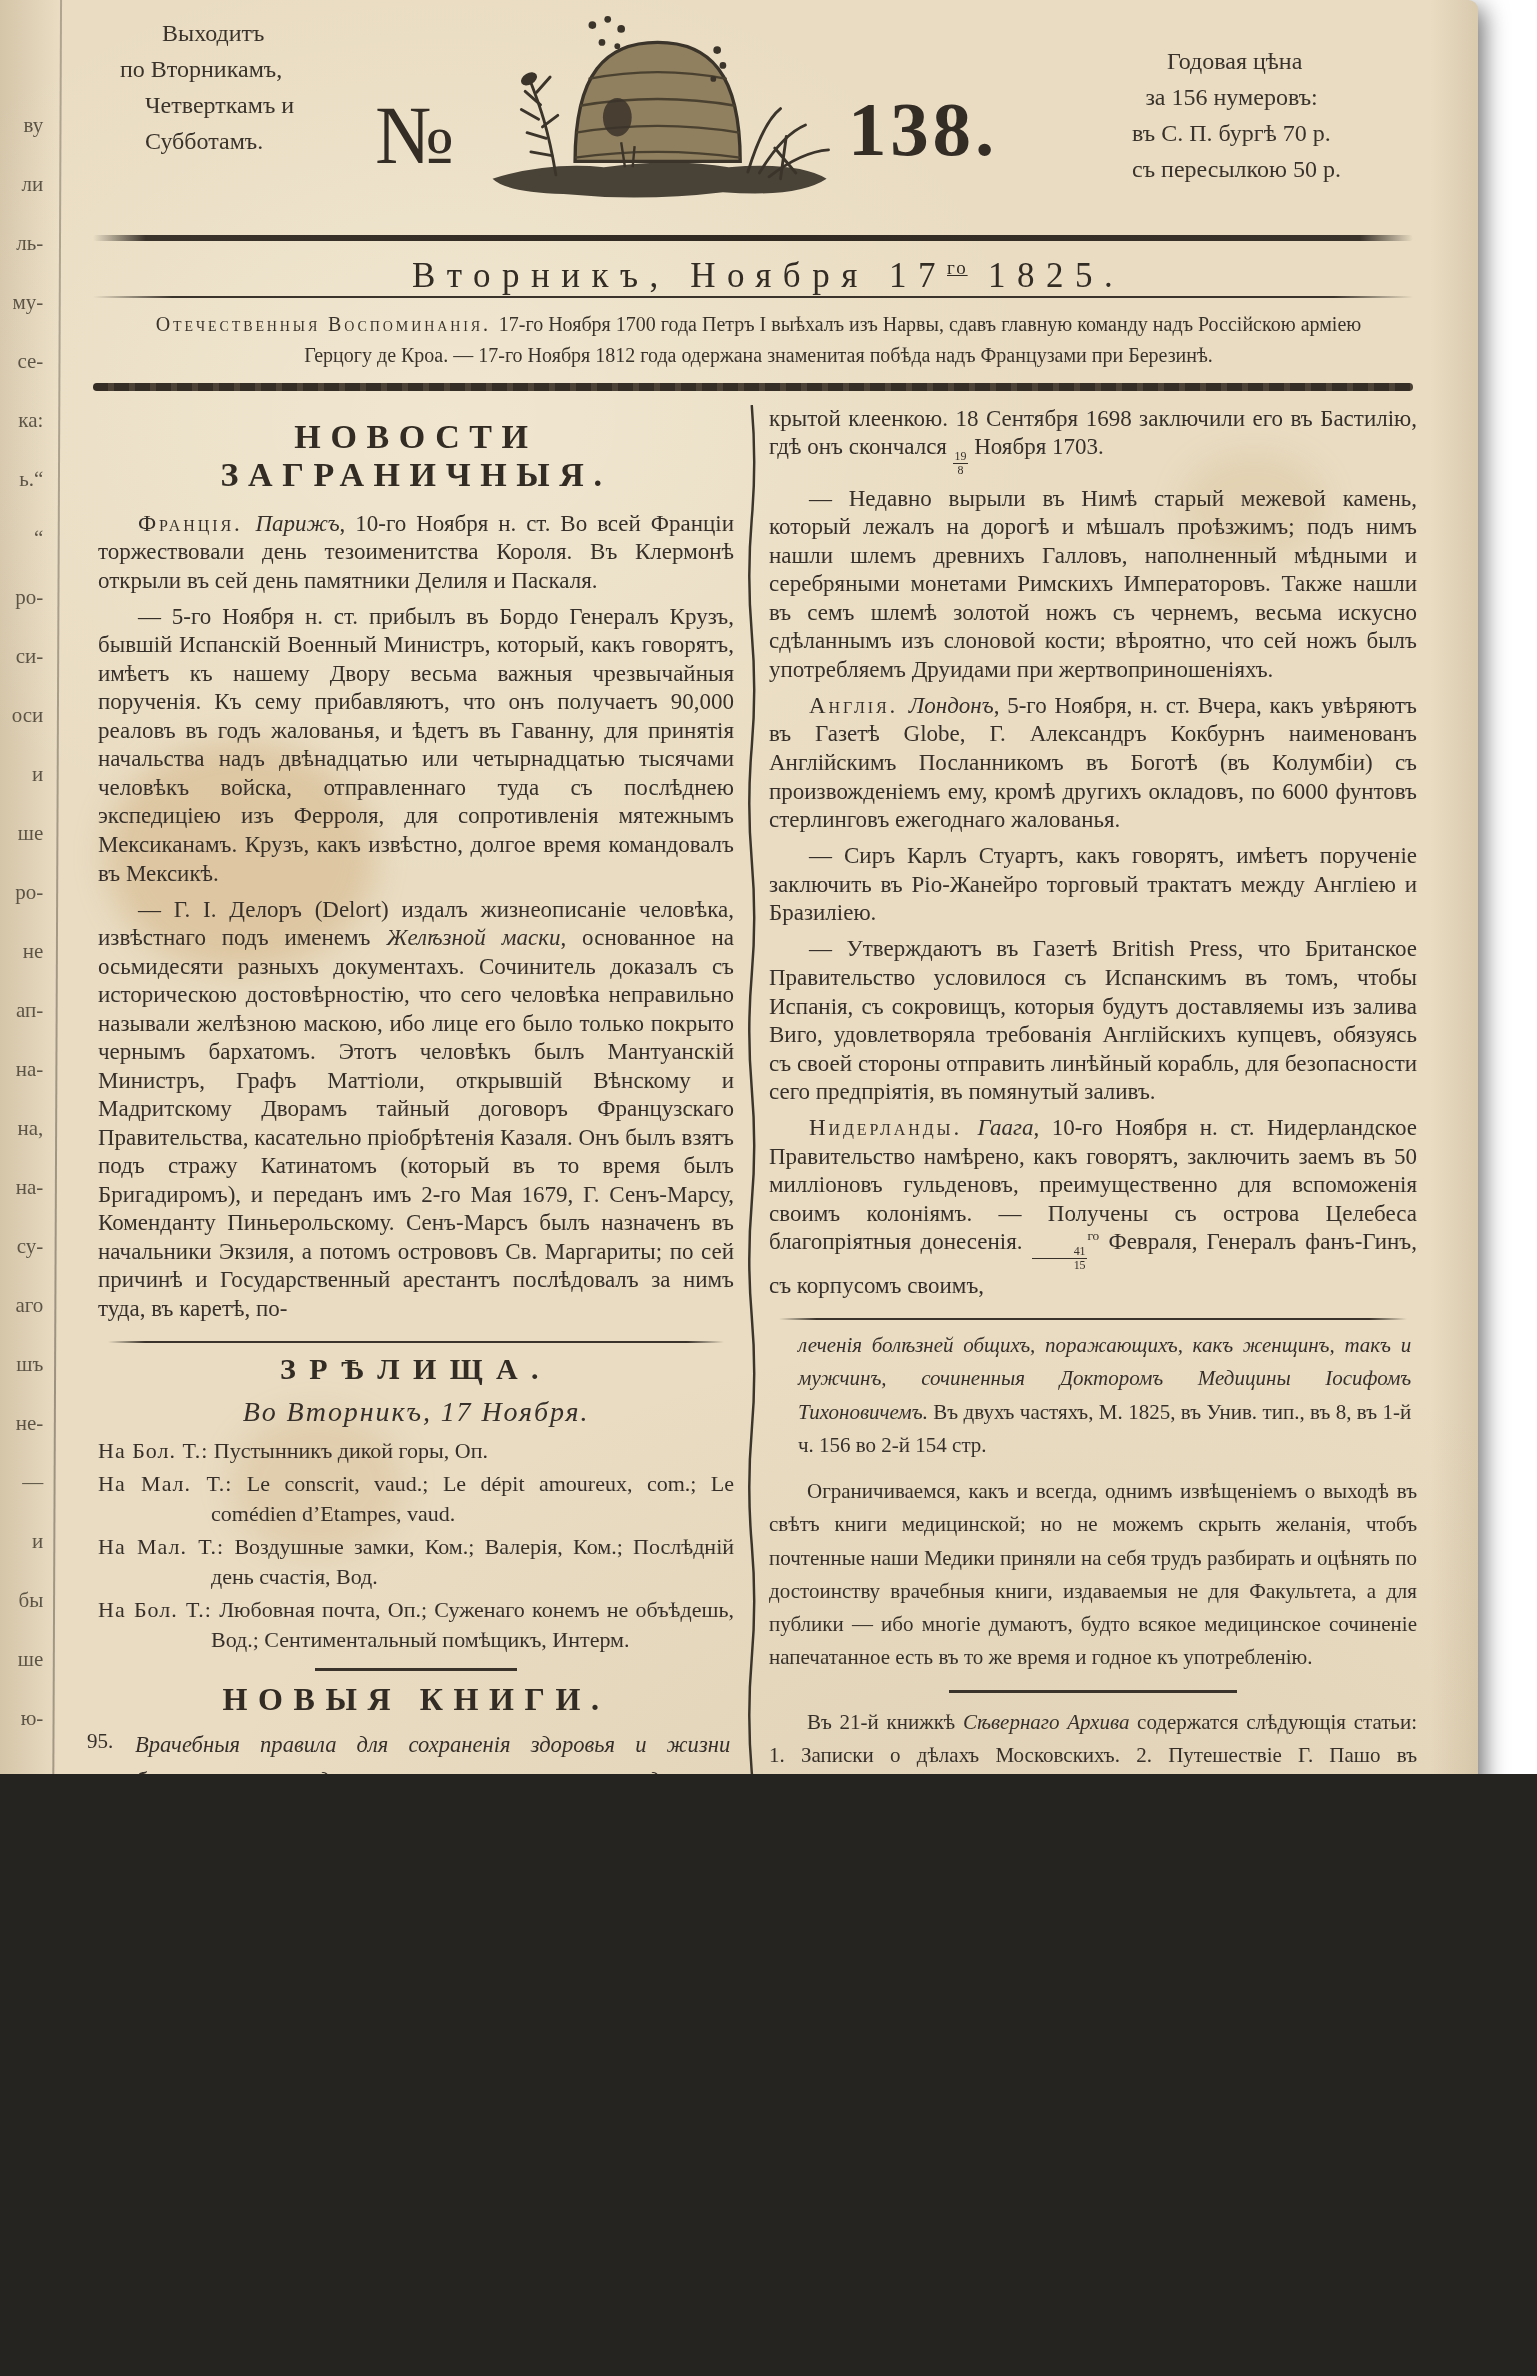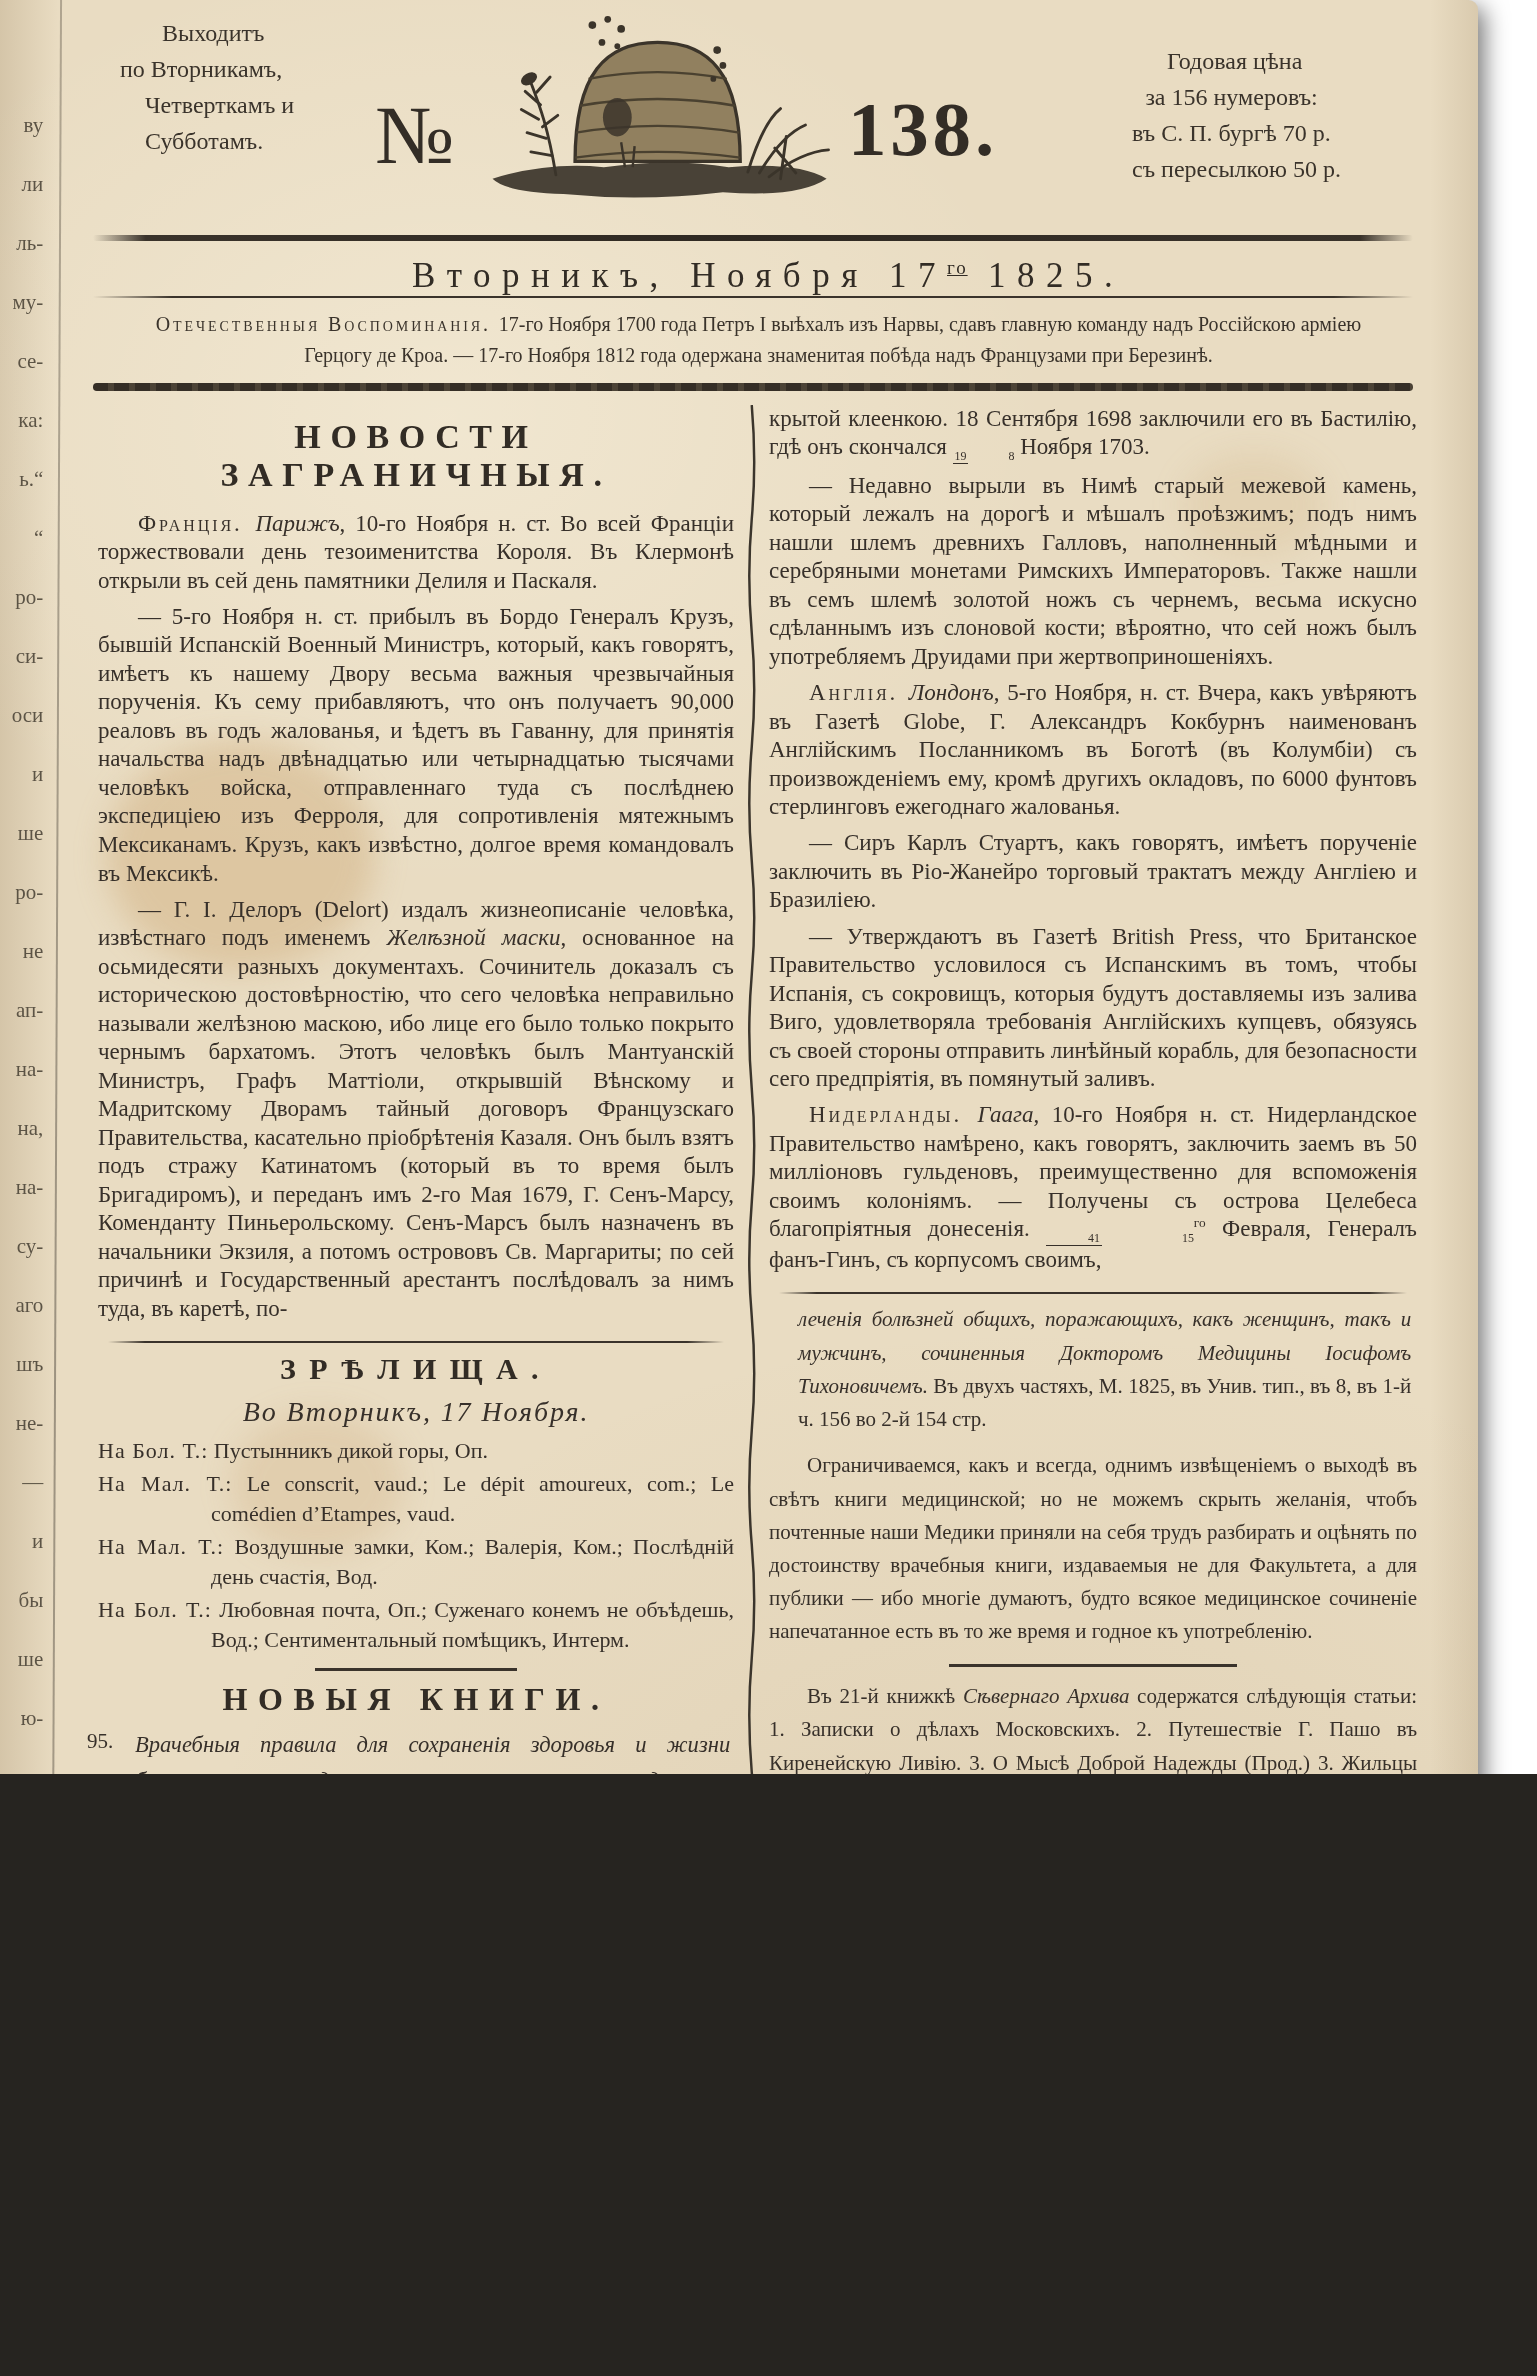--- a/index.html
+++ b/index.html
@@ -57,22 +57,22 @@
   .divider{width:35px;display:flex;justify-content:center;}
   .divider svg{height:1595px;width:11.5px;}
   .col.right{flex:1;min-width:0;}
 
   h2.section{margin:13.4px 0 15.4px;text-align:center;font-size:34px;letter-spacing:9.6px;
              font-weight:700;color:#322c25;}
   .body{font-size:23px;line-height:1.24;text-align:justify;text-indent:40px;margin:0 0 7.7px;}
   .lead{font-variant:small-caps;letter-spacing:2.9px;}
   .it{font-style:italic;}
   .sup{vertical-align:super;font-size:.58em;}
-  .frac{display:inline-flex;flex-direction:row;vertical-align:-5.8px;font-size:.52em;
-        line-height:1.08;text-align:center;gap:40px;}
+  .frac{display:inline-flex;flex-direction:column;vertical-align:-5.8px;font-size:.52em;
+        line-height:1.08;text-align:center;}
   .frac span:first-child{border-bottom:1.4px solid currentColor;padding:0 1.9px;}
 
   .colrule{margin:17.3px 9.6px 5.8px;}
   h3.spect{margin:9.6px 0 5.8px;text-align:center;font-size:30px;letter-spacing:13.4px;
            font-weight:700;color:#322c25;}
   .day{margin:9.6px 0 7.7px;text-align:center;font-size:28px;font-style:italic;letter-spacing:1.9px;}
   .theatre{font-size:22px;line-height:1.35;margin:0 0 3.8px;padding-left:113px;text-indent:-113px;
            text-align:justify;}
   .tlabel{letter-spacing:1px;}
   .short{height:2.9px;width:202px;margin:13.4px auto 9.6px;background:#3a332b;}

